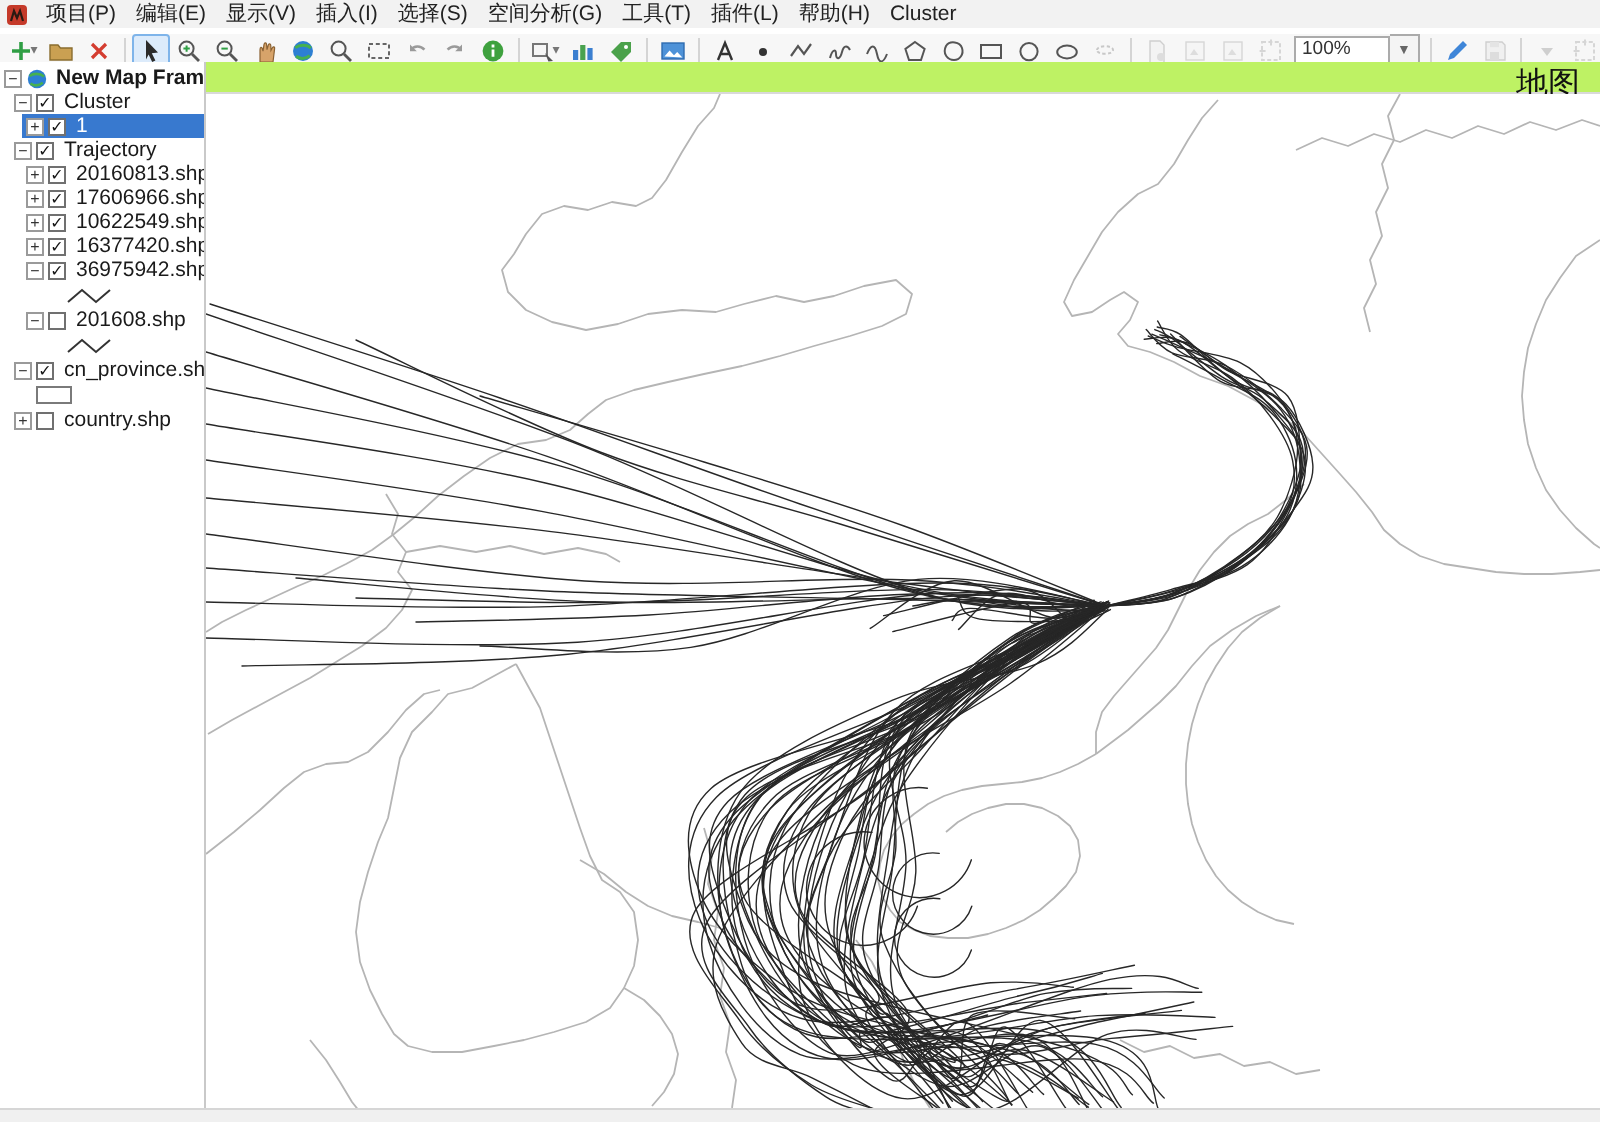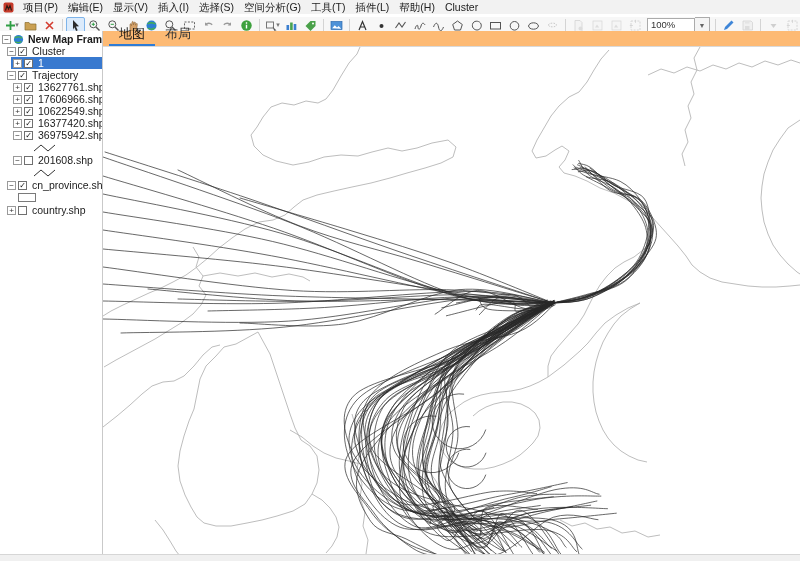--- a/index.html
+++ b/index.html
@@ -43,21 +43,21 @@
     text-align:center;color:#333;box-sizing:border-box;margin-right:2px;flex:0 0 auto;}
   .cb{width:9px;height:9px;border:1px solid #707070;background:#fff;box-sizing:border-box;
     font-size:8px;line-height:8px;text-align:center;color:#111;margin-right:3px;flex:0 0 auto;}
   .tlabel{padding:0 2px;}
   .tlabel.bold{font-weight:bold;}
   .tico{margin-right:2px;flex:0 0 auto;display:inline-flex;}
 
   
   #maparea{position:absolute;left:103px;top:31px;right:0;bottom:7px;background:#fff;}
   #tabbar{height:15px;border-bottom:1px solid #d9d9d9;display:flex;align-items:flex-end;
-    padding-left:6px;font-size:13px;color:#333;background:#fdba74;}
+    padding-left:6px;font-size:16px;color:#333;background:#bef264;flex-direction:column;}
   .tab{padding:1px 10px 1px 10px;border-bottom:2px solid transparent;cursor:default;}
   .tab.active{border-bottom-color:#2e7cd6;color:#111;}
   #mapview{position:absolute;left:0;top:16px;right:0;bottom:0;overflow:hidden;background:#fff;}
   #mapsvg{display:block;}
 
   
   #statusbar{position:absolute;left:0;bottom:0;width:800px;height:7px;background:#f0f0f0;
     border-top:1px solid #d6d6d6;box-sizing:border-box;}
 </style>
 </head>
@@ -331,21 +331,21 @@
         <div class="tree-row">
           <span style="width: 7px; flex: 0 0 auto;"></span>
           <span class="exp">−</span>
           <span class="cb">✓</span>
           <span class="tlabel">Trajectory</span>
         </div>
         <div class="tree-row">
           <span style="width: 13px; flex: 0 0 auto;"></span>
           <span class="exp">+</span>
           <span class="cb">✓</span>
-          <span class="tlabel">13627761.shp</span>
+          <span class="tlabel">20160813.shp</span>
         </div>
         <div class="tree-row">
           <span style="width: 13px; flex: 0 0 auto;"></span>
           <span class="exp">+</span>
           <span class="cb">✓</span>
           <span class="tlabel">17606966.shp</span>
         </div>
         <div class="tree-row">
           <span style="width: 13px; flex: 0 0 auto;"></span>
           <span class="exp">+</span>

